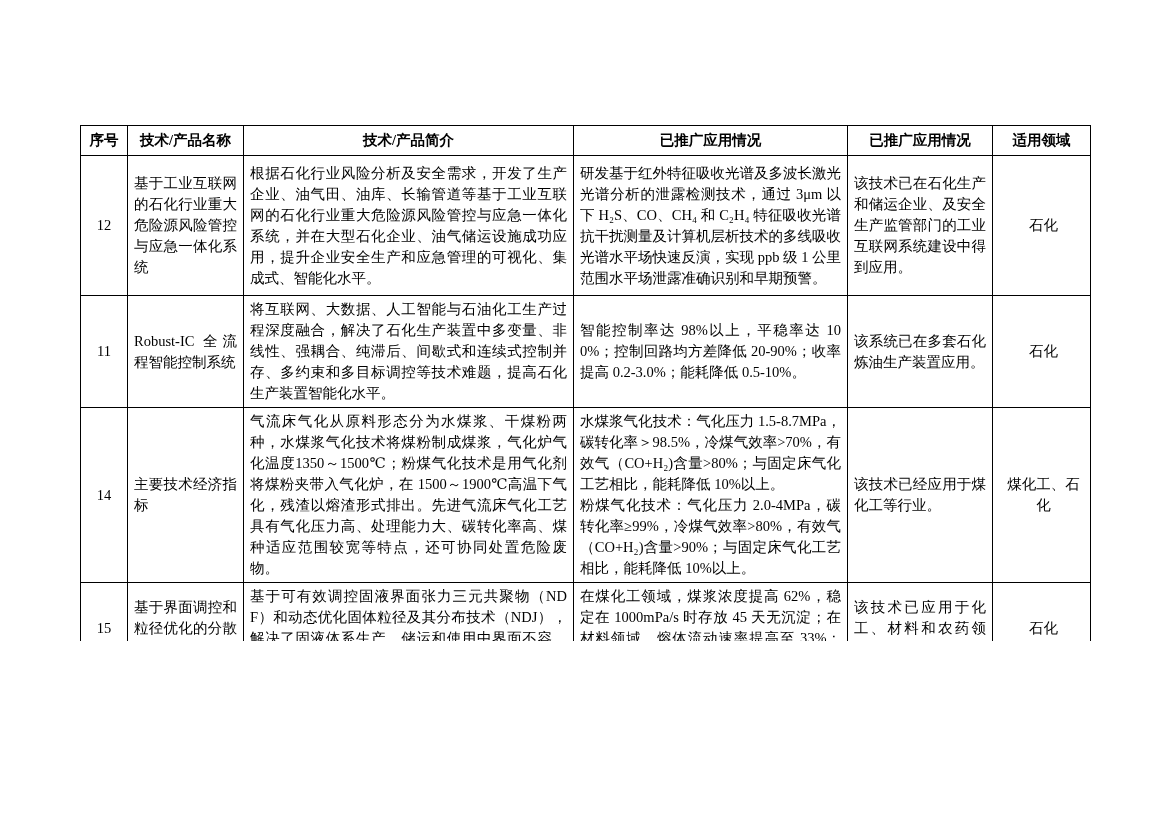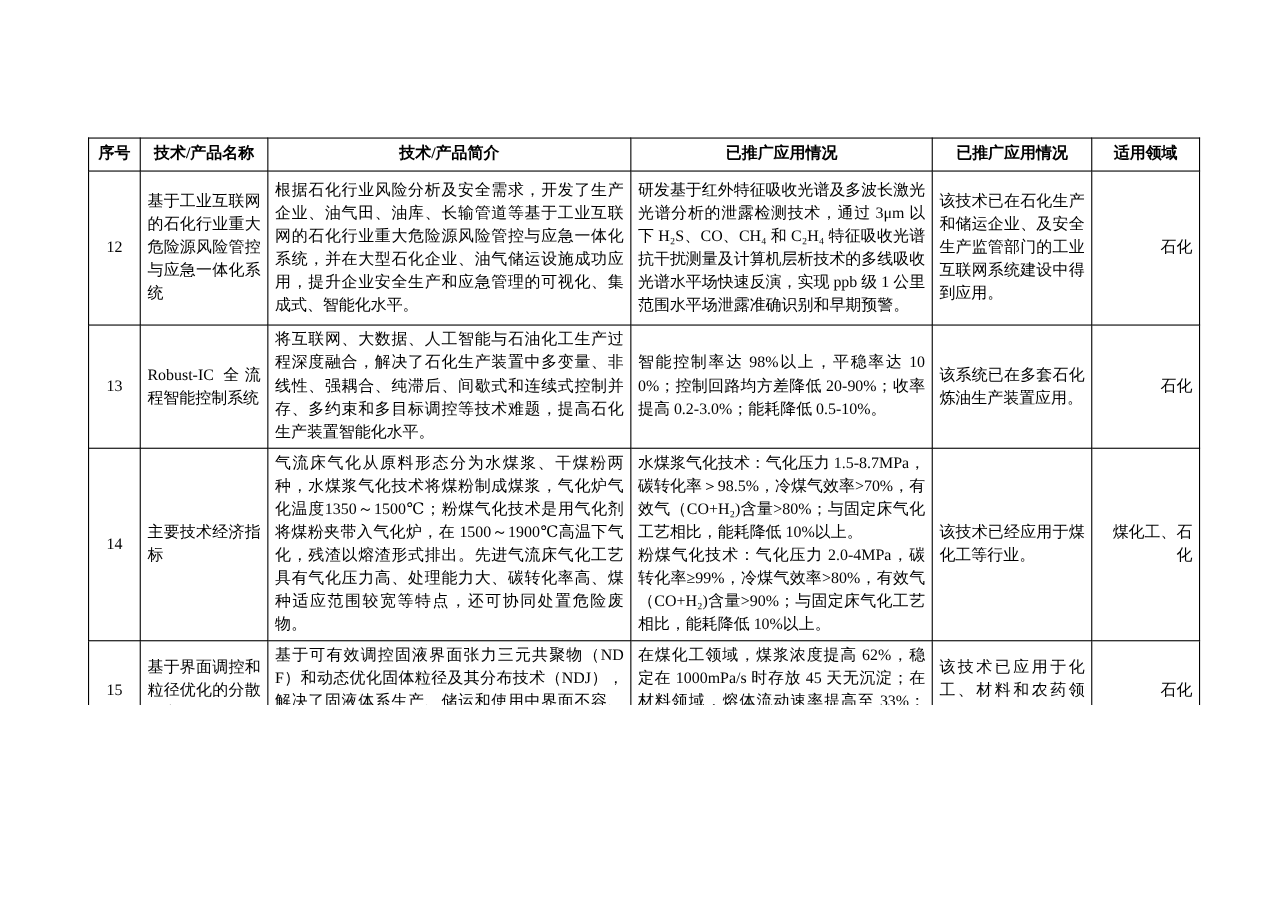--- a/index.html
+++ b/index.html
@@ -51,21 +51,21 @@
     vertical-align: middle;
     margin-left: 32px;
   }
   td.cell-name, td.cell-intro, td.cell-ind, td.cell-app {
     text-align: justify;
   }
   td.cell-ind {
     white-space: pre-wrap;
   }
   td.cell-field {
-    text-align: right;
+    text-align: center;
     padding-left: 10px;
   }
   tr.row-12 { height: 140px; }
   tr.row-13 { height: 105px; }
   tr.row-14 { height: 170px; }
   tr.row-15 { height: 90px; }
 
   .page-number {
     position: absolute;
     top: 738px;
@@ -102,21 +102,21 @@
     <tbody>
       <tr class="row-12">
         <td class="cell-num">12</td>
         <td class="cell-name">基于工业互联网的石化行业重大危险源风险管控与应急一体化系统</td>
         <td class="cell-intro">根据石化行业风险分析及安全需求，开发了生产企业、油气田、油库、长输管道等基于工业互联网的石化行业重大危险源风险管控与应急一体化系统，并在大型石化企业、油气储运设施成功应用，提升企业安全生产和应急管理的可视化、集成式、智能化水平。</td>
         <td class="cell-ind">研发基于红外特征吸收光谱及多波长激光光谱分析的泄露检测技术，通过 3μm 以下 H₂S、CO、CH₄ 和 C₂H₄ 特征吸收光谱抗干扰测量及计算机层析技术的多线吸收光谱水平场快速反演，实现 ppb 级 1 公里范围水平场泄露准确识别和早期预警。</td>
         <td class="cell-app">该技术已在石化生产和储运企业、及安全生产监管部门的工业互联网系统建设中得到应用。</td>
         <td class="cell-field">石化</td>
       </tr>
       <tr class="row-13">
-        <td class="cell-num">13</td>
+        <td class="cell-num">11</td>
         <td class="cell-name">Robust-IC 全流程智能控制系统</td>
         <td class="cell-intro">将互联网、大数据、人工智能与石油化工生产过程深度融合，解决了石化生产装置中多变量、非线性、强耦合、纯滞后、间歇式和连续式控制并存、多约束和多目标调控等技术难题，提高石化生产装置智能化水平。</td>
         <td class="cell-ind">智能控制率达 98%以上，平稳率达 100%；控制回路均方差降低 20-90%；收率提高 0.2-3.0%；能耗降低 0.5-10%。</td>
         <td class="cell-app">该系统已在多套石化炼油生产装置应用。</td>
         <td class="cell-field">石化</td>
       </tr>
       <tr class="row-14">
         <td class="cell-num">14</td>
         <td class="cell-name">主要技术经济指标</td>
         <td class="cell-intro">气流床气化从原料形态分为水煤浆、干煤粉两种，水煤浆气化技术将煤粉制成煤浆，气化炉气化温度1350～1500℃；粉煤气化技术是用气化剂将煤粉夹带入气化炉，在 1500～1900℃高温下气化，残渣以熔渣形式排出。先进气流床气化工艺具有气化压力高、处理能力大、碳转化率高、煤种适应范围较宽等特点，还可协同处置危险废物。</td>

